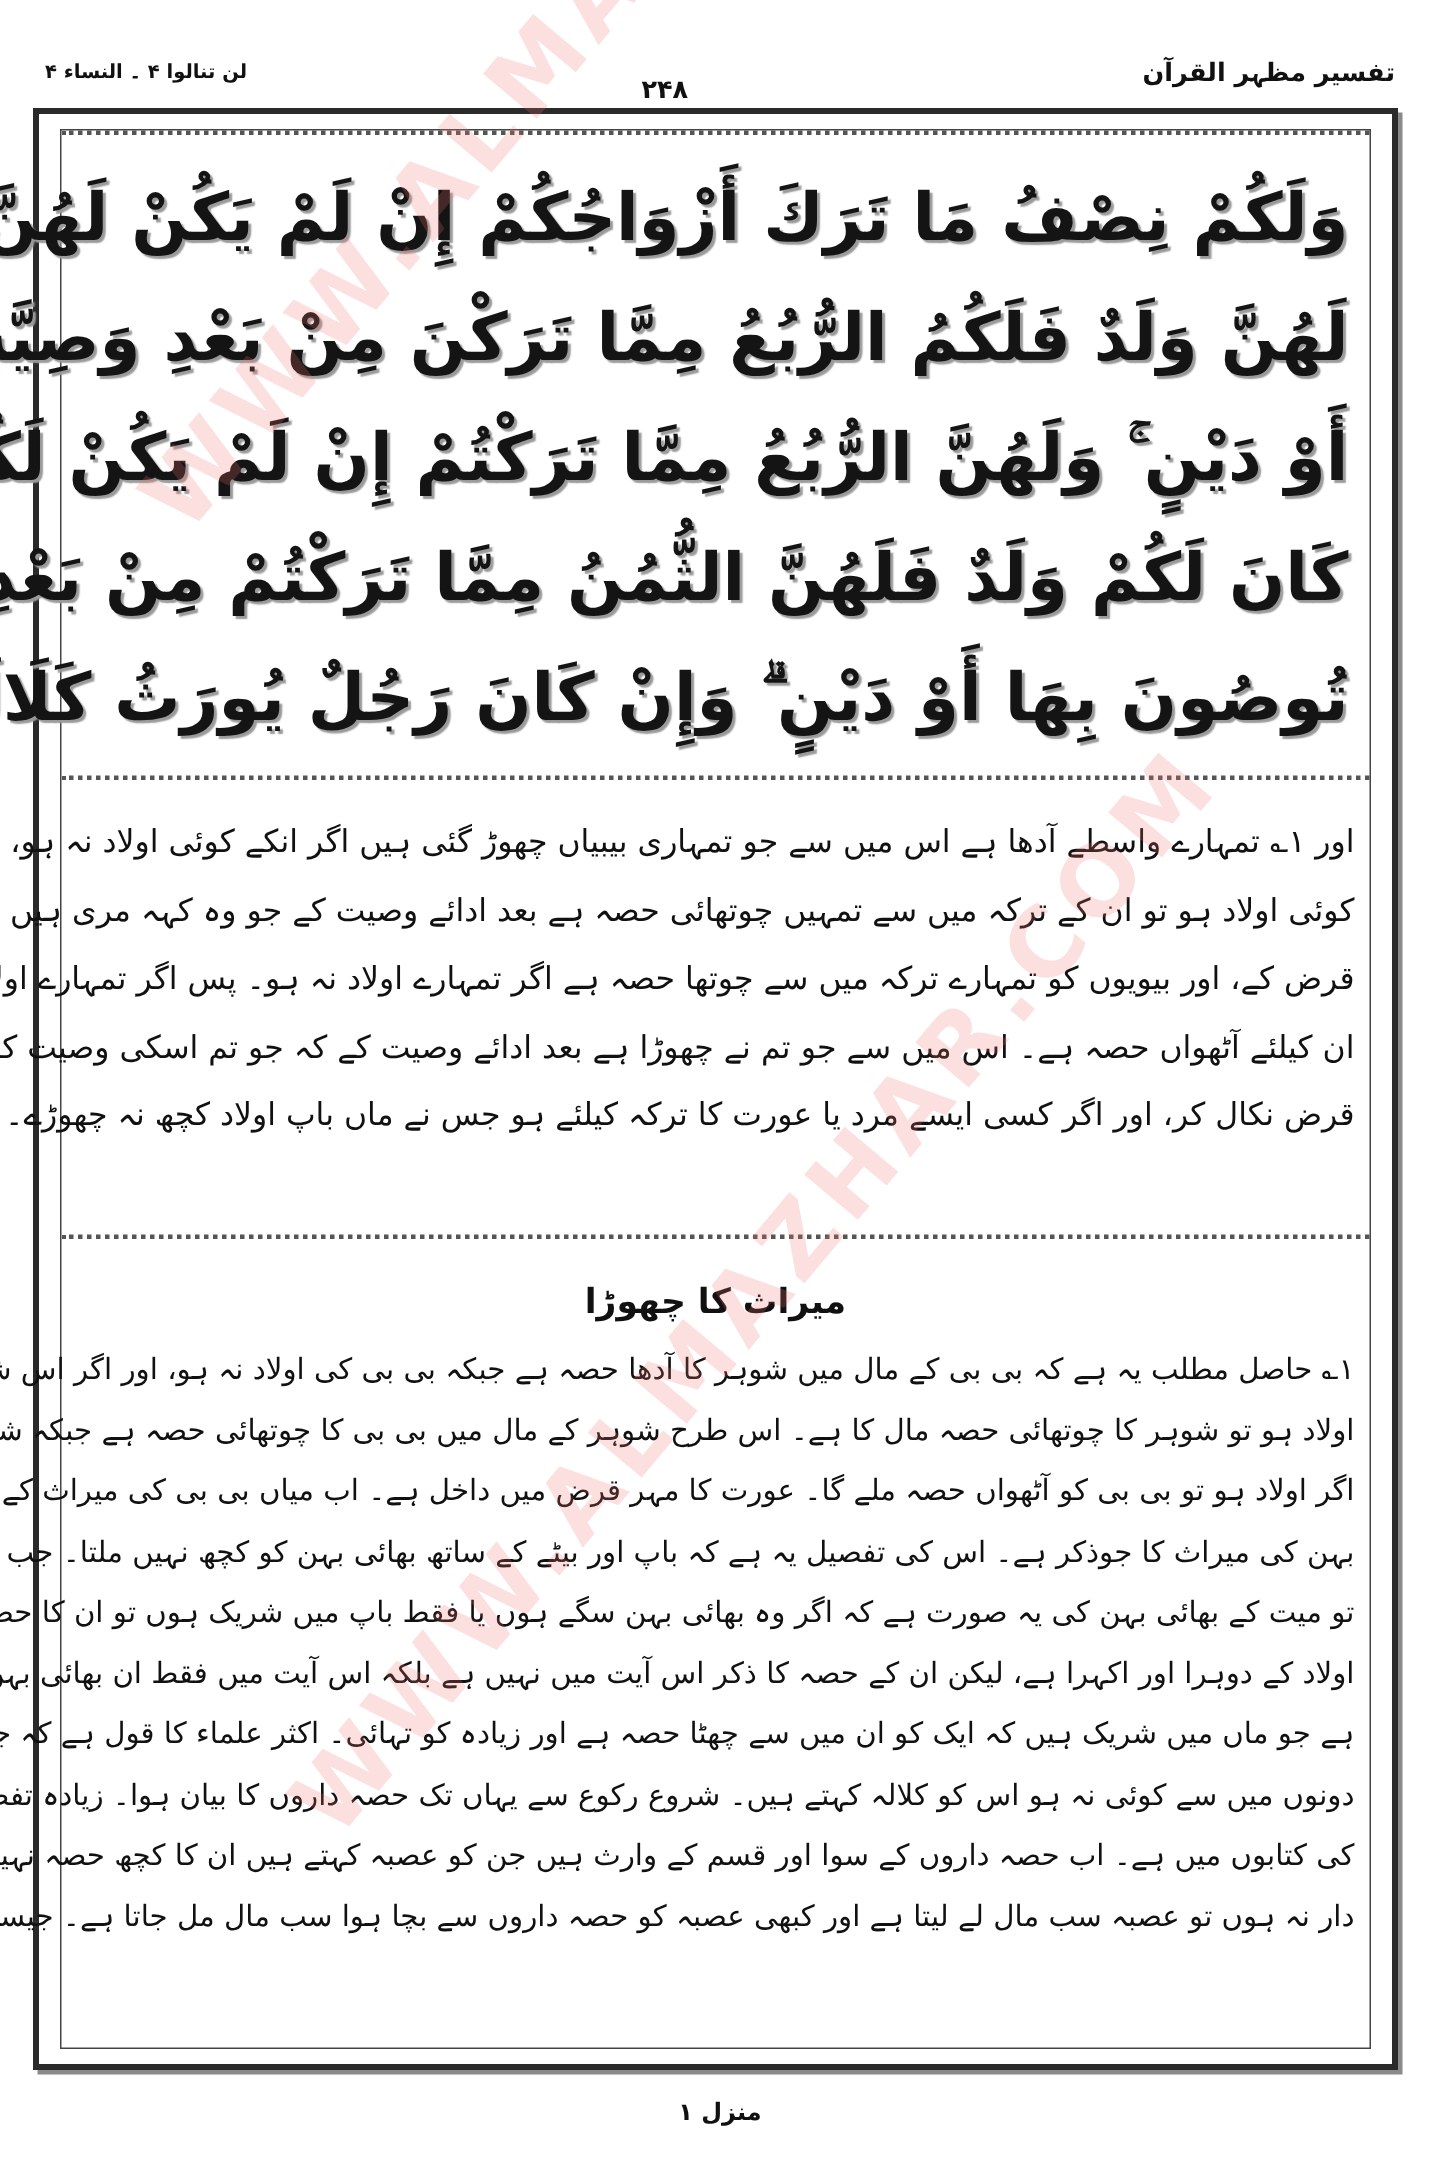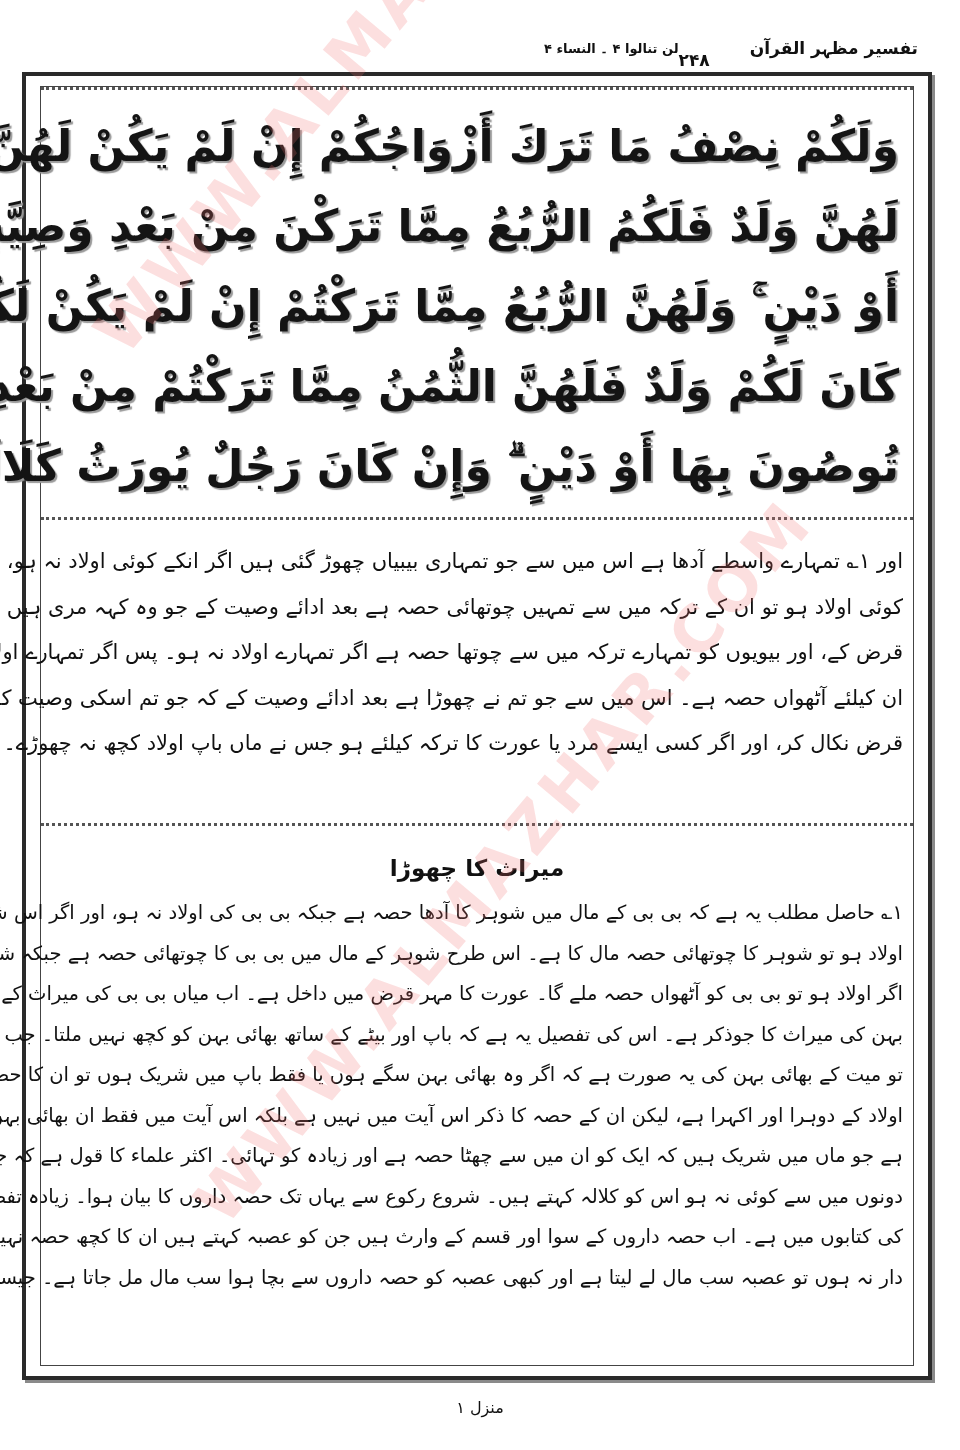--- a/index.html
+++ b/index.html
@@ -1,22 +1,22 @@
 <!DOCTYPE html>
 <html><head>
 <meta charset="utf-8">
 <style>
   html, body { margin: 0; padding: 0; background: #ffffff; }
   body {
     width: 960px; height: 1450px; position: relative; overflow: hidden;
     font-family: "DejaVu Sans", sans-serif; color: #111111;
   }
   .header {
-    position: absolute; left: 30px; right: 42px; top: 28px; height: 40px;
-    display: flex; justify-content: flex-end; align-items: center;
+    position: absolute; left: 30px; right: 30px; top: 28px; height: 40px;
+    display: flex; justify-content: space-between; align-items: center;
     direction: ltr;
   }
   .header .left-title { font-size: 13px; direction: rtl; font-weight: bold; }
   .header .page-num { font-size: 17px; font-weight: bold; letter-spacing: 2px; direction: rtl; margin-top: 24px; }
   .header .right-title { font-size: 17px; direction: rtl; font-weight: bold; margin-left: 40px; }
 
   .frame {
     position: absolute; left: 22px; top: 72px; width: 910px; height: 1308px;
     border: 4px solid #2a2a2a; box-sizing: border-box;
     box-shadow: 3px 3px 0 #8a8a8a;
@@ -46,21 +46,21 @@
 
   .commentary { top: 738px; bottom: 0; padding: 20px 10px 0 10px; }
   .commentary .heading { direction: rtl; text-align: center; font-size: 23px; font-weight: bold; line-height: 46px; margin-bottom: 2px; }
   .commentary .c-line {
     direction: rtl; text-align: justify; text-align-last: justify;
     font-size: 19.5px; line-height: 40.5px; height: 40.5px; white-space: nowrap;
   }
 
   .footer {
     position: absolute; left: 0; right: 0; top: 1398px; text-align: center;
-    font-size: 16px; direction: rtl; font-weight: normal;
+    font-size: 16px; direction: rtl; font-weight: bold;
   }
 
   .watermark {
     position: absolute; pointer-events: none; color: rgba(240, 110, 110, 0.22);
     font-family: "DejaVu Sans", sans-serif; font-weight: bold; font-size: 64px;
     letter-spacing: 6px; white-space: nowrap;
   }
   .wm1 { left: 80px; top: 320px; transform: rotate(-50deg); transform-origin: left top; }
   .wm2 { left: 180px; top: 1190px; transform: rotate(-50deg); transform-origin: left top; }
 </style>

